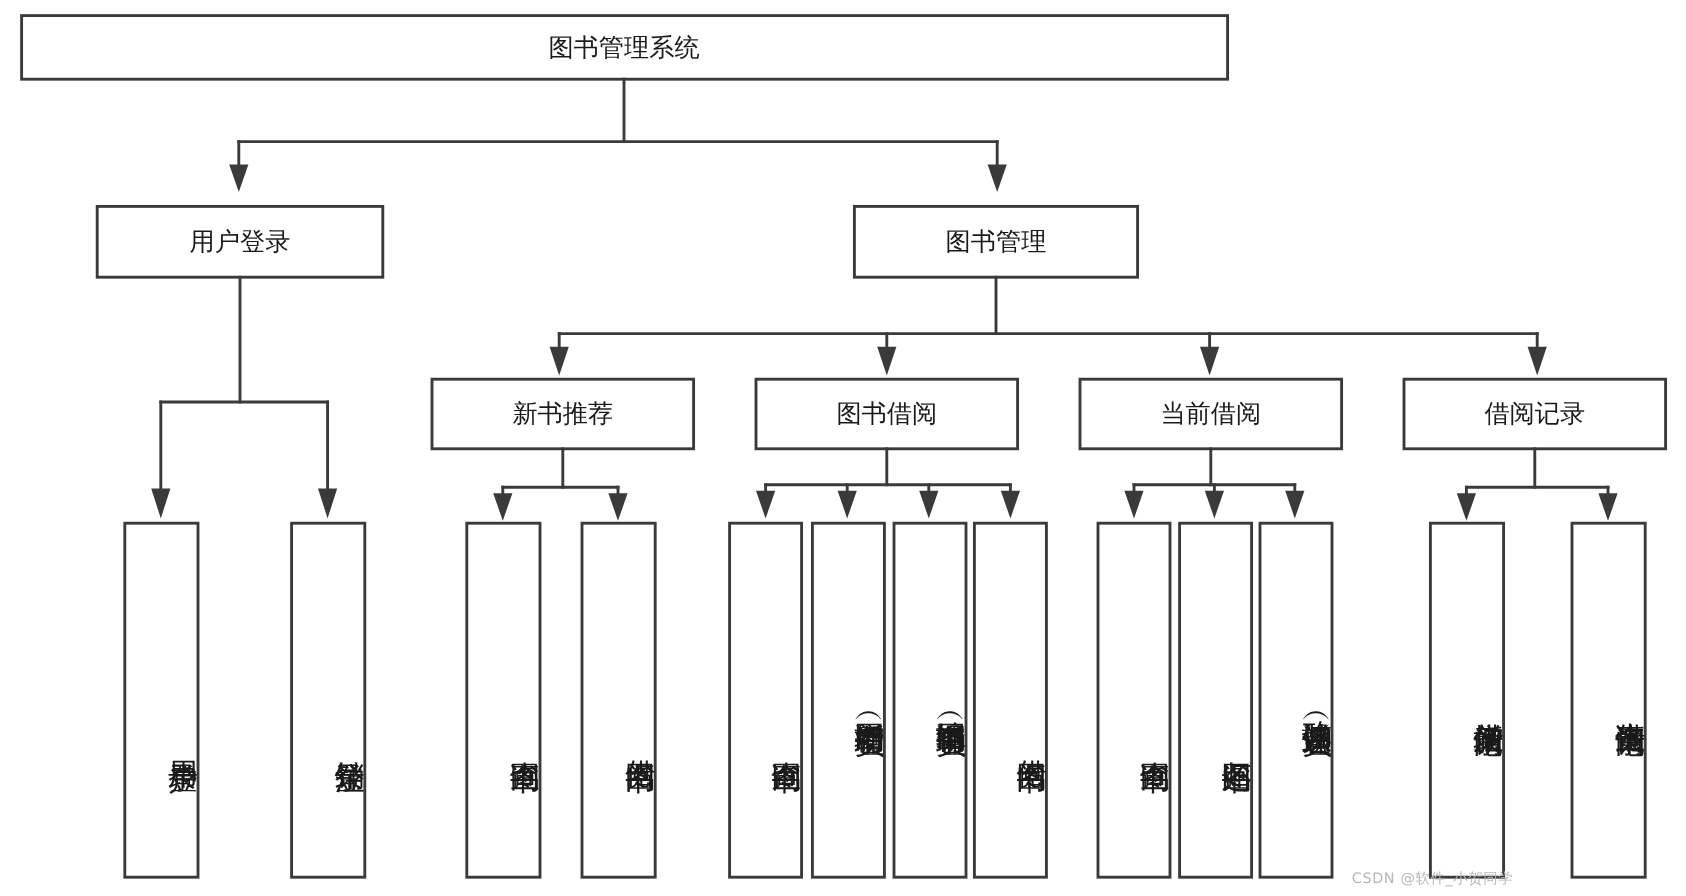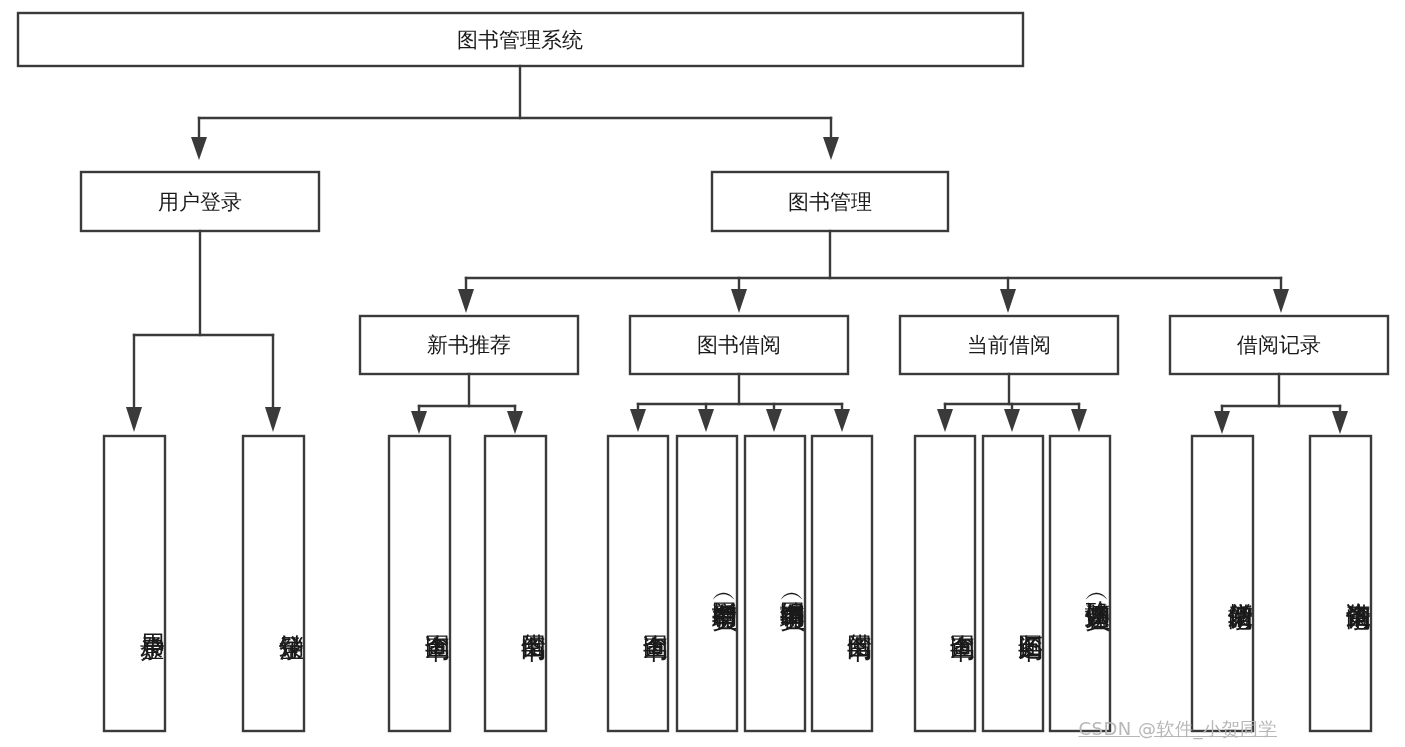--- a/index.html
+++ b/index.html
@@ -59,28 +59,27 @@
     color: #1a1a1a;
     text-align: center;
     display: flex;
     align-items: flex-start;
     justify-content: center;
     white-space: normal;
     pointer-events: none;
   }
   .watermark {
     position: absolute;
-    right: 8px;
+    right: 24px;
     bottom: 6px;
     font-family: "DejaVu Sans", "Liberation Sans", sans-serif;
-    font-size: 18px;
+    font-size: 12px;
     color: #b7b7b7;
     letter-spacing: 0.5px;
     white-space: nowrap;
-    text-decoration: underline;
   }
 </style>
 </head>
 <body>
 
 <div id="diagram-root">
 
   <svg class="diagram-svg" viewBox="0 0 1405 747">
 
     <rect class="node-box" x="18" y="13" width="1005" height="53"></rect>

